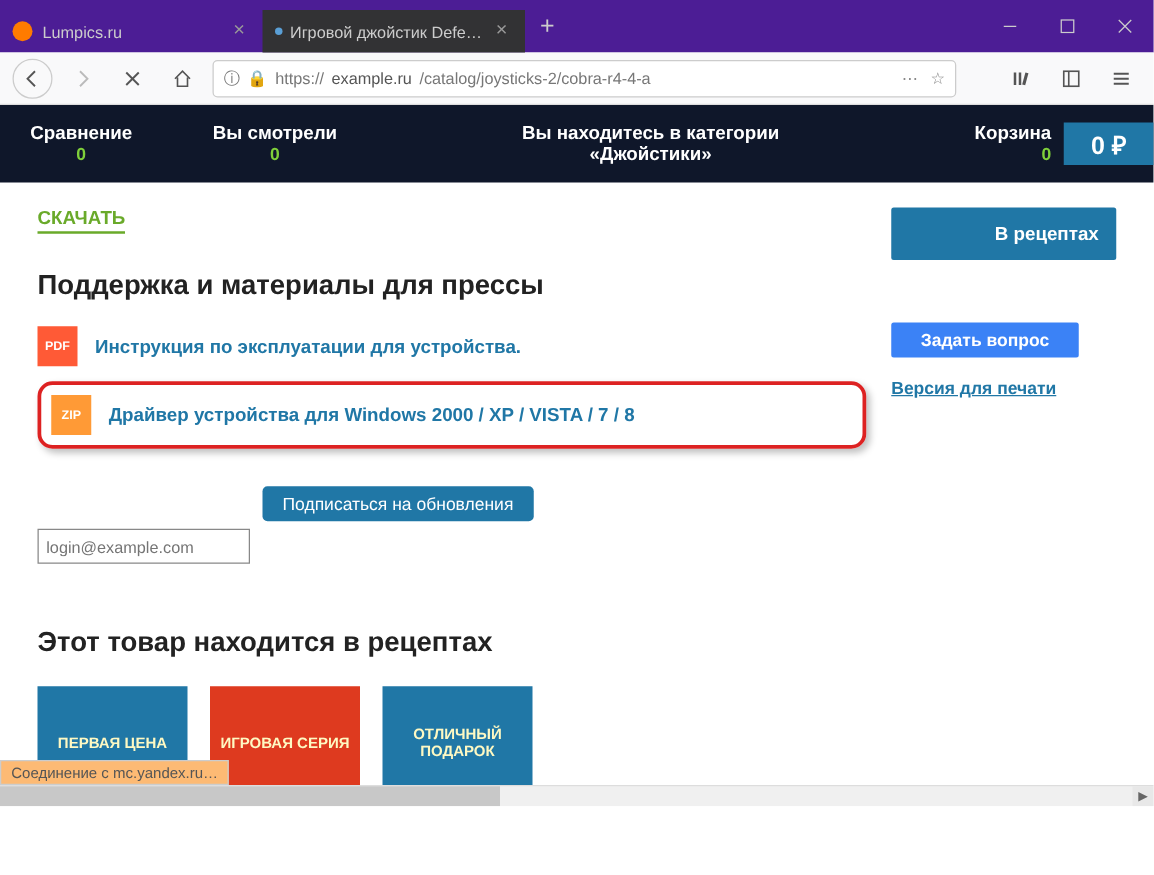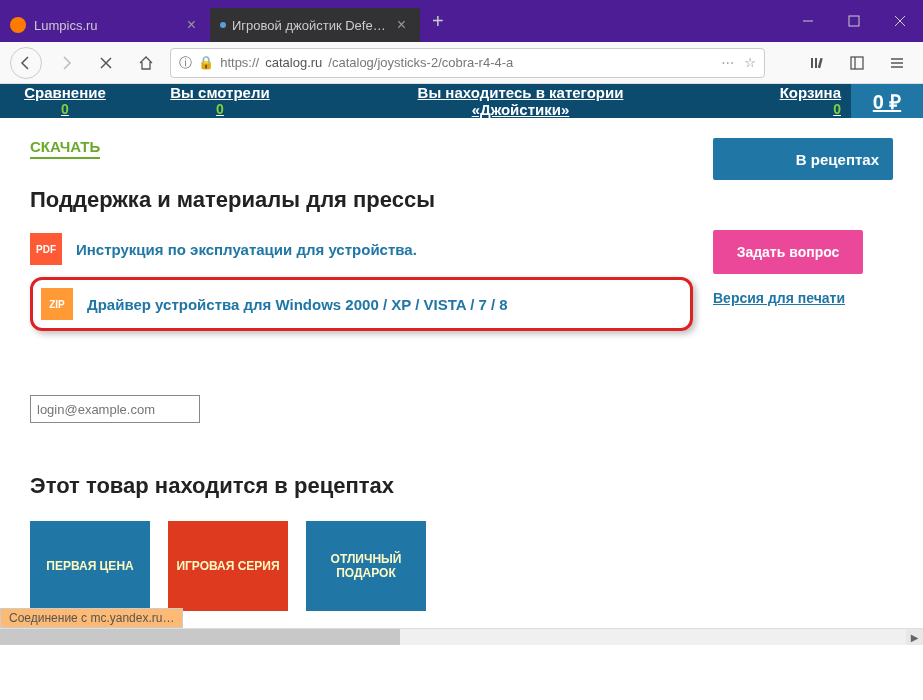--- a/index.html
+++ b/index.html
@@ -22,21 +22,21 @@
 .toolbar { background: #f9f9fa; height: 42px; display: flex; align-items: center; padding: 0 10px; border-bottom: 1px solid #ddd; gap: 8px; }
 .navbtn { width: 32px; height: 32px; display: flex; align-items: center; justify-content: center; color: #666; border-radius: 4px; }
 .navbtn.back { border: 1px solid #ccc; border-radius: 50%; }
 .urlbar { flex: 1; height: 30px; border: 1px solid #ccc; border-radius: 4px; display: flex; align-items: center; padding: 0 8px; background: #fff; font-size: 13px; color: #777; gap: 6px; }
 .urlbar .lock { color: #12bc00; }
 .urlbar .host { color: #555; }
 .urlbar .actions { margin-left: auto; display: flex; gap: 10px; color: #888; }
 .spacer { width: 20px; }
 
 .page { height: 561px; overflow: hidden; position: relative; }
-.bluebar { background: #0c4a6e; color: #fff; display: flex; padding: 0 0; text-decoration: underline; }
+.bluebar { background: #0f172a; color: #fff; display: flex; padding: 14px 0; }
 .bluebar .col { text-align: center; }
 .bluebar .label { font-size: 15px; font-weight: bold; }
 .bluebar .val { color: #7fd03a; font-size: 14px; font-weight: bold; }
 .bluebar .col.comp { width: 130px; }
 .bluebar .col.view { width: 180px; }
 .bluebar .col.cat { flex: 1; }
 .bluebar .col.cart { width: 120px; text-align: right; padding-right: 10px; }
 .sumbox { background: #2077a6; width: 72px; display: flex; align-items: center; justify-content: center; font-size: 20px; font-weight: bold; }
 
 .content { display: flex; padding: 20px 30px; }
@@ -59,21 +59,21 @@
 .subbtn { background: #2077a6; color: #fff; border: none; padding: 0 16px; height: 28px; border-radius: 4px; font-size: 14px; cursor: pointer; }
 
 .recipes { display: flex; gap: 18px; margin-top: 22px; }
 .recipe { width: 120px; height: 90px; display: flex; align-items: center; justify-content: center; color: #fef9c3; font-size: 12px; font-weight: bold; text-align: center; padding: 8px; }
 .recipe.blue { background: #2077a6; }
 .recipe.red { background: #de3a1f; }
 
 .btn-cart { background: #2077a6; color: #fff; border: none; width: 100%; height: 42px; font-size: 15px; font-weight: bold; border-radius: 2px; text-align: right; padding-right: 14px; cursor: pointer; }
 .compare { color: #2077a6; font-size: 14px; font-weight: bold; text-decoration: underline; display: block; margin-top: 28px; }
 .compare .plus { color: #6aaa2a; text-decoration: none; }
-.askbtn { background: #ec4899; color: #fff; border: none; width: 150px; height: 44px; font-size: 14px; font-weight: bold; border-radius: 2px; margin-top: 50px; cursor: pointer; }
+.askbtn { background: #3b82f6; color: #fff; border: none; width: 150px; height: 28px; font-size: 14px; font-weight: bold; border-radius: 2px; margin-top: 50px; cursor: pointer; }
 .print { color: #2077a6; font-size: 14px; font-weight: bold; text-decoration: underline; display: block; margin-top: 16px; }
 
 .scrollh { position: absolute; bottom: 0; left: 0; right: 0; height: 17px; background: #f0f0f0; border-top: 1px solid #ddd; display: flex; }
 .scrollh .thumb { position: absolute; left: 0; width: 400px; height: 100%; background: #c8c8c8; }
 .scrollh .arrow { position: absolute; right: 0; width: 17px; height: 100%; background: #e8e8e8; display: flex; align-items: center; justify-content: center; color: #666; font-size: 10px; }
 
 .status { position: absolute; bottom: 17px; left: 0; background: #fdba74; border: 1px solid #ccc; padding: 2px 8px; font-size: 12px; color: #555; }
 
 svg { display: block; }
 </style>
@@ -131,21 +131,21 @@
     </div>
   <div class="navbtn">
       <svg width="16" height="16">
         <path d="M2 8 L8 2 L14 8 M4 7 V14 H12 V7" fill="none" stroke="#555" stroke-width="1.3"></path>
       </svg>
     </div>
   <div class="urlbar">
     <span>ⓘ</span>
     <span class="lock">🔒</span>
     <span>https://</span>
-      <span class="host">catalog.ru</span>
+      <span class="host">example.ru</span>
       <span>/catalog/joysticks-2/cobra-r4-4-a</span>
     <div class="actions">
       <span>⋯</span>
       <span>☆</span>
     </div>
   </div>
   <div class="spacer"></div>
   <div class="navbtn">
       <svg width="16" height="16">
         <rect x="2" y="3" width="2" height="10" fill="#555"></rect>
@@ -201,20 +201,21 @@
 
       <div class="highlight">
         <div class="filelink" style="margin:0">
           <span class="badge zip">ZIP</span>
           <a>Драйвер устройства для Windows 2000 / XP / VISTA / 7 / 8</a>
         </div>
       </div>
 
       <div class="subscribe">
         <input type="text" placeholder="login@example.com" style="">
+        <button class="subbtn">Подписаться на обновления</button>
       </div>
 
       <h2 style="margin-top:50px">Этот товар находится в рецептах</h2>
       <div class="recipes">
         <div class="recipe blue">ПЕРВАЯ ЦЕНА</div>
         <div class="recipe red">ИГРОВАЯ СЕРИЯ</div>
         <div class="recipe blue">ОТЛИЧНЫЙ ПОДАРОК</div>
       </div>
     </div>
 

